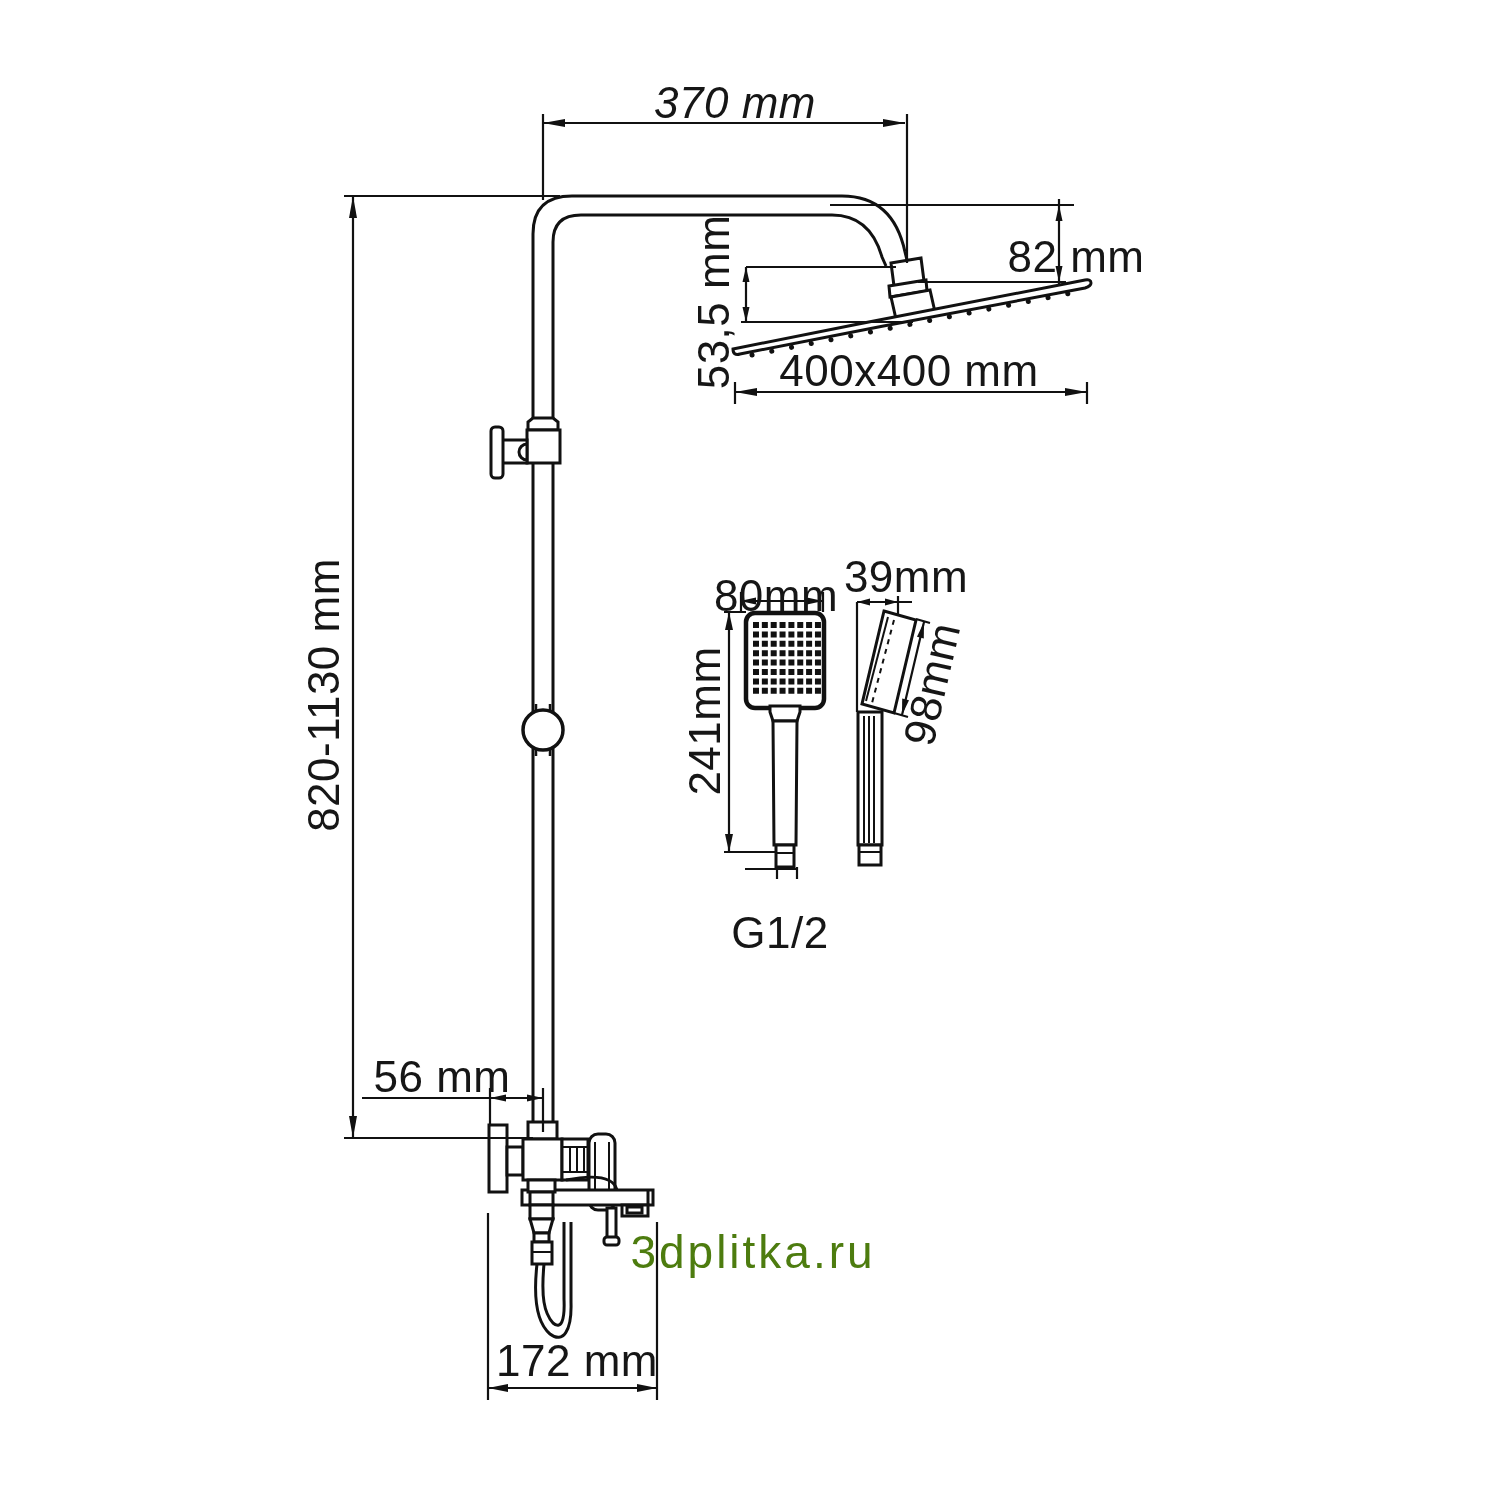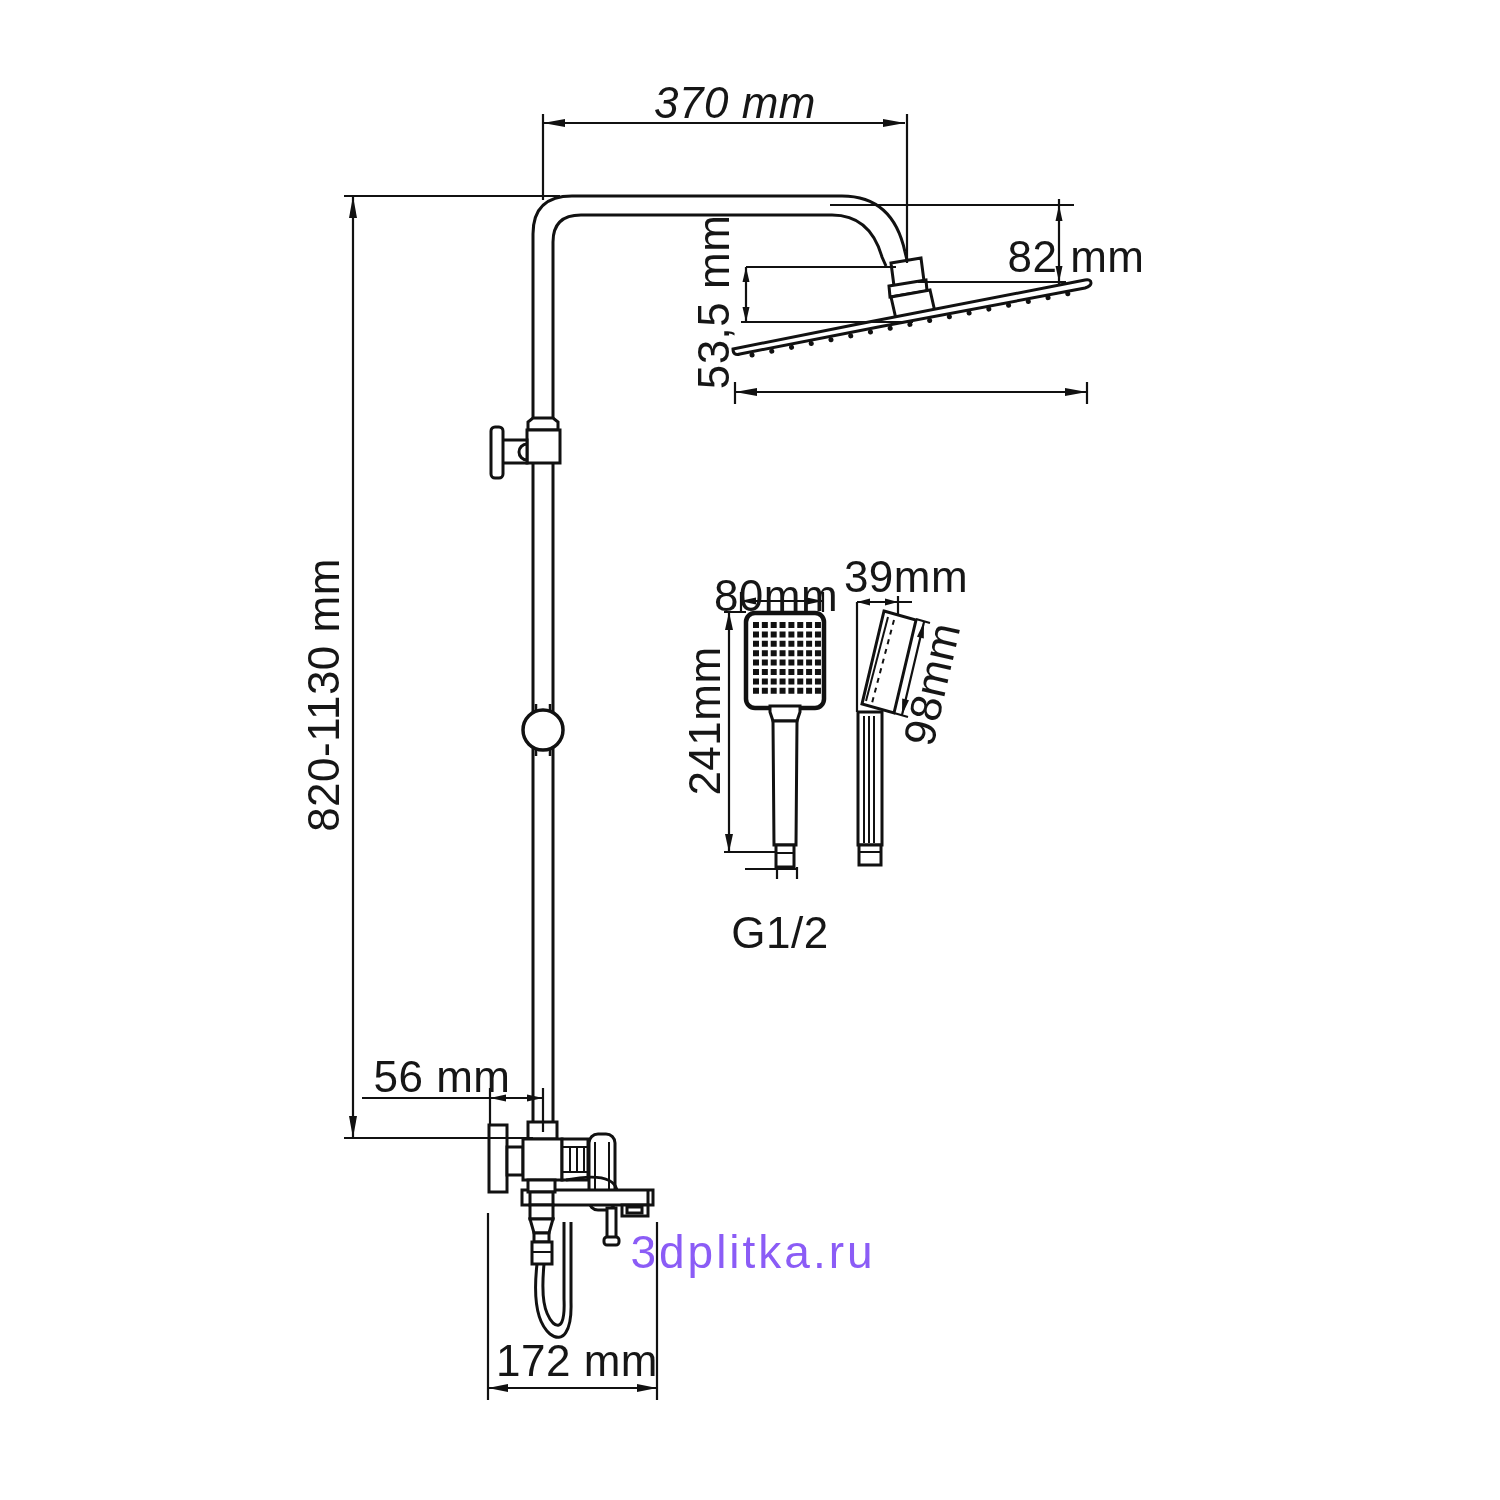--- a/index.html
+++ b/index.html
@@ -3,21 +3,21 @@
 <meta charset="utf-8">
 <style>
   html,body{margin:0;padding:0;background:#ffffff;}
   #stage{position:relative;width:1500px;height:1500px;background:#ffffff;overflow:hidden;
          font-family:"Liberation Sans", sans-serif;}
   #linework{position:absolute;left:0;top:0;}
   .dim{position:absolute;color:#161616;font-size:44px;white-space:nowrap;
        transform:translate(-50%,-50%);line-height:1;letter-spacing:0.5px;}
   .dim.rot90{transform:translate(-50%,-50%) rotate(-90deg);}
   .dim.rot77{transform:translate(-50%,-50%) rotate(-77deg);}
-  .watermark{position:absolute;color:#8b5cf6;font-size:46px;letter-spacing:3px;
+  .watermark{position:absolute;color:#4d7c0f;font-size:46px;letter-spacing:3px;
        transform:translate(-50%,-50%);white-space:nowrap;}
 </style>
 </head>
 <body>
 
 <div id="stage">
 
   <div class="watermark" style="left:753px;top:1252px;">3dplitka.ru</div>
 
   <svg id="linework" width="1500" height="1500" viewBox="0 0 1500 1500">
@@ -169,20 +169,21 @@
         <polygon points="0,0 -16,-3.5 -16,3.5" transform="translate(543,1098)"></polygon>
         <polygon points="0,0 -20,-4 -20,4" transform="translate(488,1388) rotate(180)"></polygon>
         <polygon points="0,0 -20,-4 -20,4" transform="translate(657,1388)"></polygon>
       </g>
     </g>
   </svg>
 
   <div class="dim" style="left:735px;top:103px;font-style:italic;">370 mm</div>
   <div class="dim" style="left:1076px;top:245px;margin-top:12px;">82 mm</div>
   <div class="dim rot90" style="left:714px;top:302px;">53,5 mm</div>
+  <div class="dim" style="left:909px;top:371px;">400x400 mm</div>
   <div class="dim rot90" style="left:324px;top:695px;">820-1130 mm</div>
   <div class="dim" style="left:776px;top:576px;margin-top:20px;">80mm</div>
   <div class="dim" style="left:906px;top:577px;">39mm</div>
   <div class="dim rot90" style="left:705px;top:721px;">241mm</div>
   <div class="dim rot77" style="left:932px;top:684px;">98mm</div>
   <div class="dim" style="left:780px;top:892px;margin-top:41px;">G1/2</div>
   <div class="dim" style="left:442px;top:1077px;">56 mm</div>
   <div class="dim" style="left:577px;top:1361px;">172 mm</div>
 
 </div>

